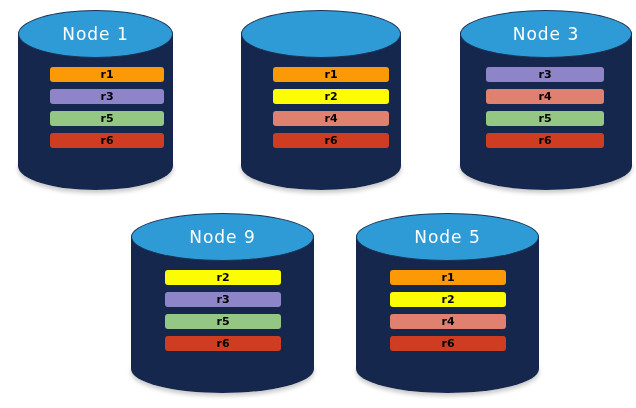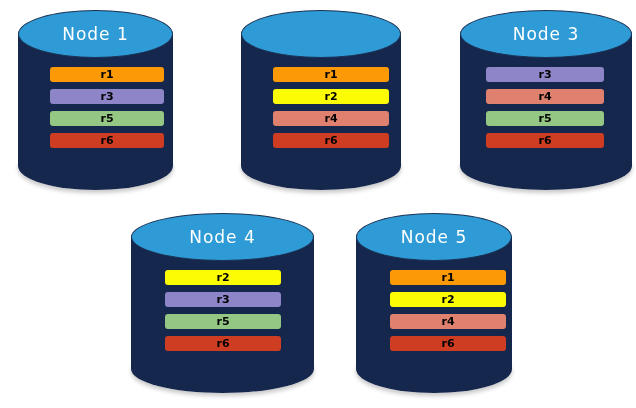--- a/index.html
+++ b/index.html
@@ -141,29 +141,29 @@
         <div class="replica" style="background: rgb(224, 128, 110);">r4</div>
         <div class="replica" style="background: rgb(147, 199, 131);">r5</div>
         <div class="replica" style="background: rgb(206, 61, 34);">r6</div>
       </div>
     </div>
     <div class="node" style="left: 121px; top: 213px; width: 183px; height: 180px;">
       <div class="cyl-shadow"></div>
       <div class="cyl-bottom"></div>
       <div class="cyl-body"></div>
       <div class="cyl-top"></div>
-      <div class="node-label">Node  4</div>
+      <div class="node-label">Node  9</div>
       <div class="replica-list" style="left: 34px; top: 57px; width: 116px;">
         <div class="replica" style="background: rgb(252, 252, 4);">r2</div>
         <div class="replica" style="background: rgb(142, 133, 200);">r3</div>
         <div class="replica" style="background: rgb(147, 199, 131);">r5</div>
         <div class="replica" style="background: rgb(206, 61, 34);">r6</div>
       </div>
     </div>
-    <div class="node" style="left: 346px; top: 213px; width: 156px; height: 180px;">
+    <div class="node" style="left: 346px; top: 213px; width: 183px; height: 180px;">
       <div class="cyl-shadow"></div>
       <div class="cyl-bottom"></div>
       <div class="cyl-body"></div>
       <div class="cyl-top"></div>
       <div class="node-label">Node  5</div>
       <div class="replica-list" style="left: 34px; top: 57px; width: 116px;">
         <div class="replica" style="background: rgb(251, 154, 6);">r1</div>
         <div class="replica" style="background: rgb(252, 252, 4);">r2</div>
         <div class="replica" style="background: rgb(224, 128, 110);">r4</div>
         <div class="replica" style="background: rgb(206, 61, 34);">r6</div>

